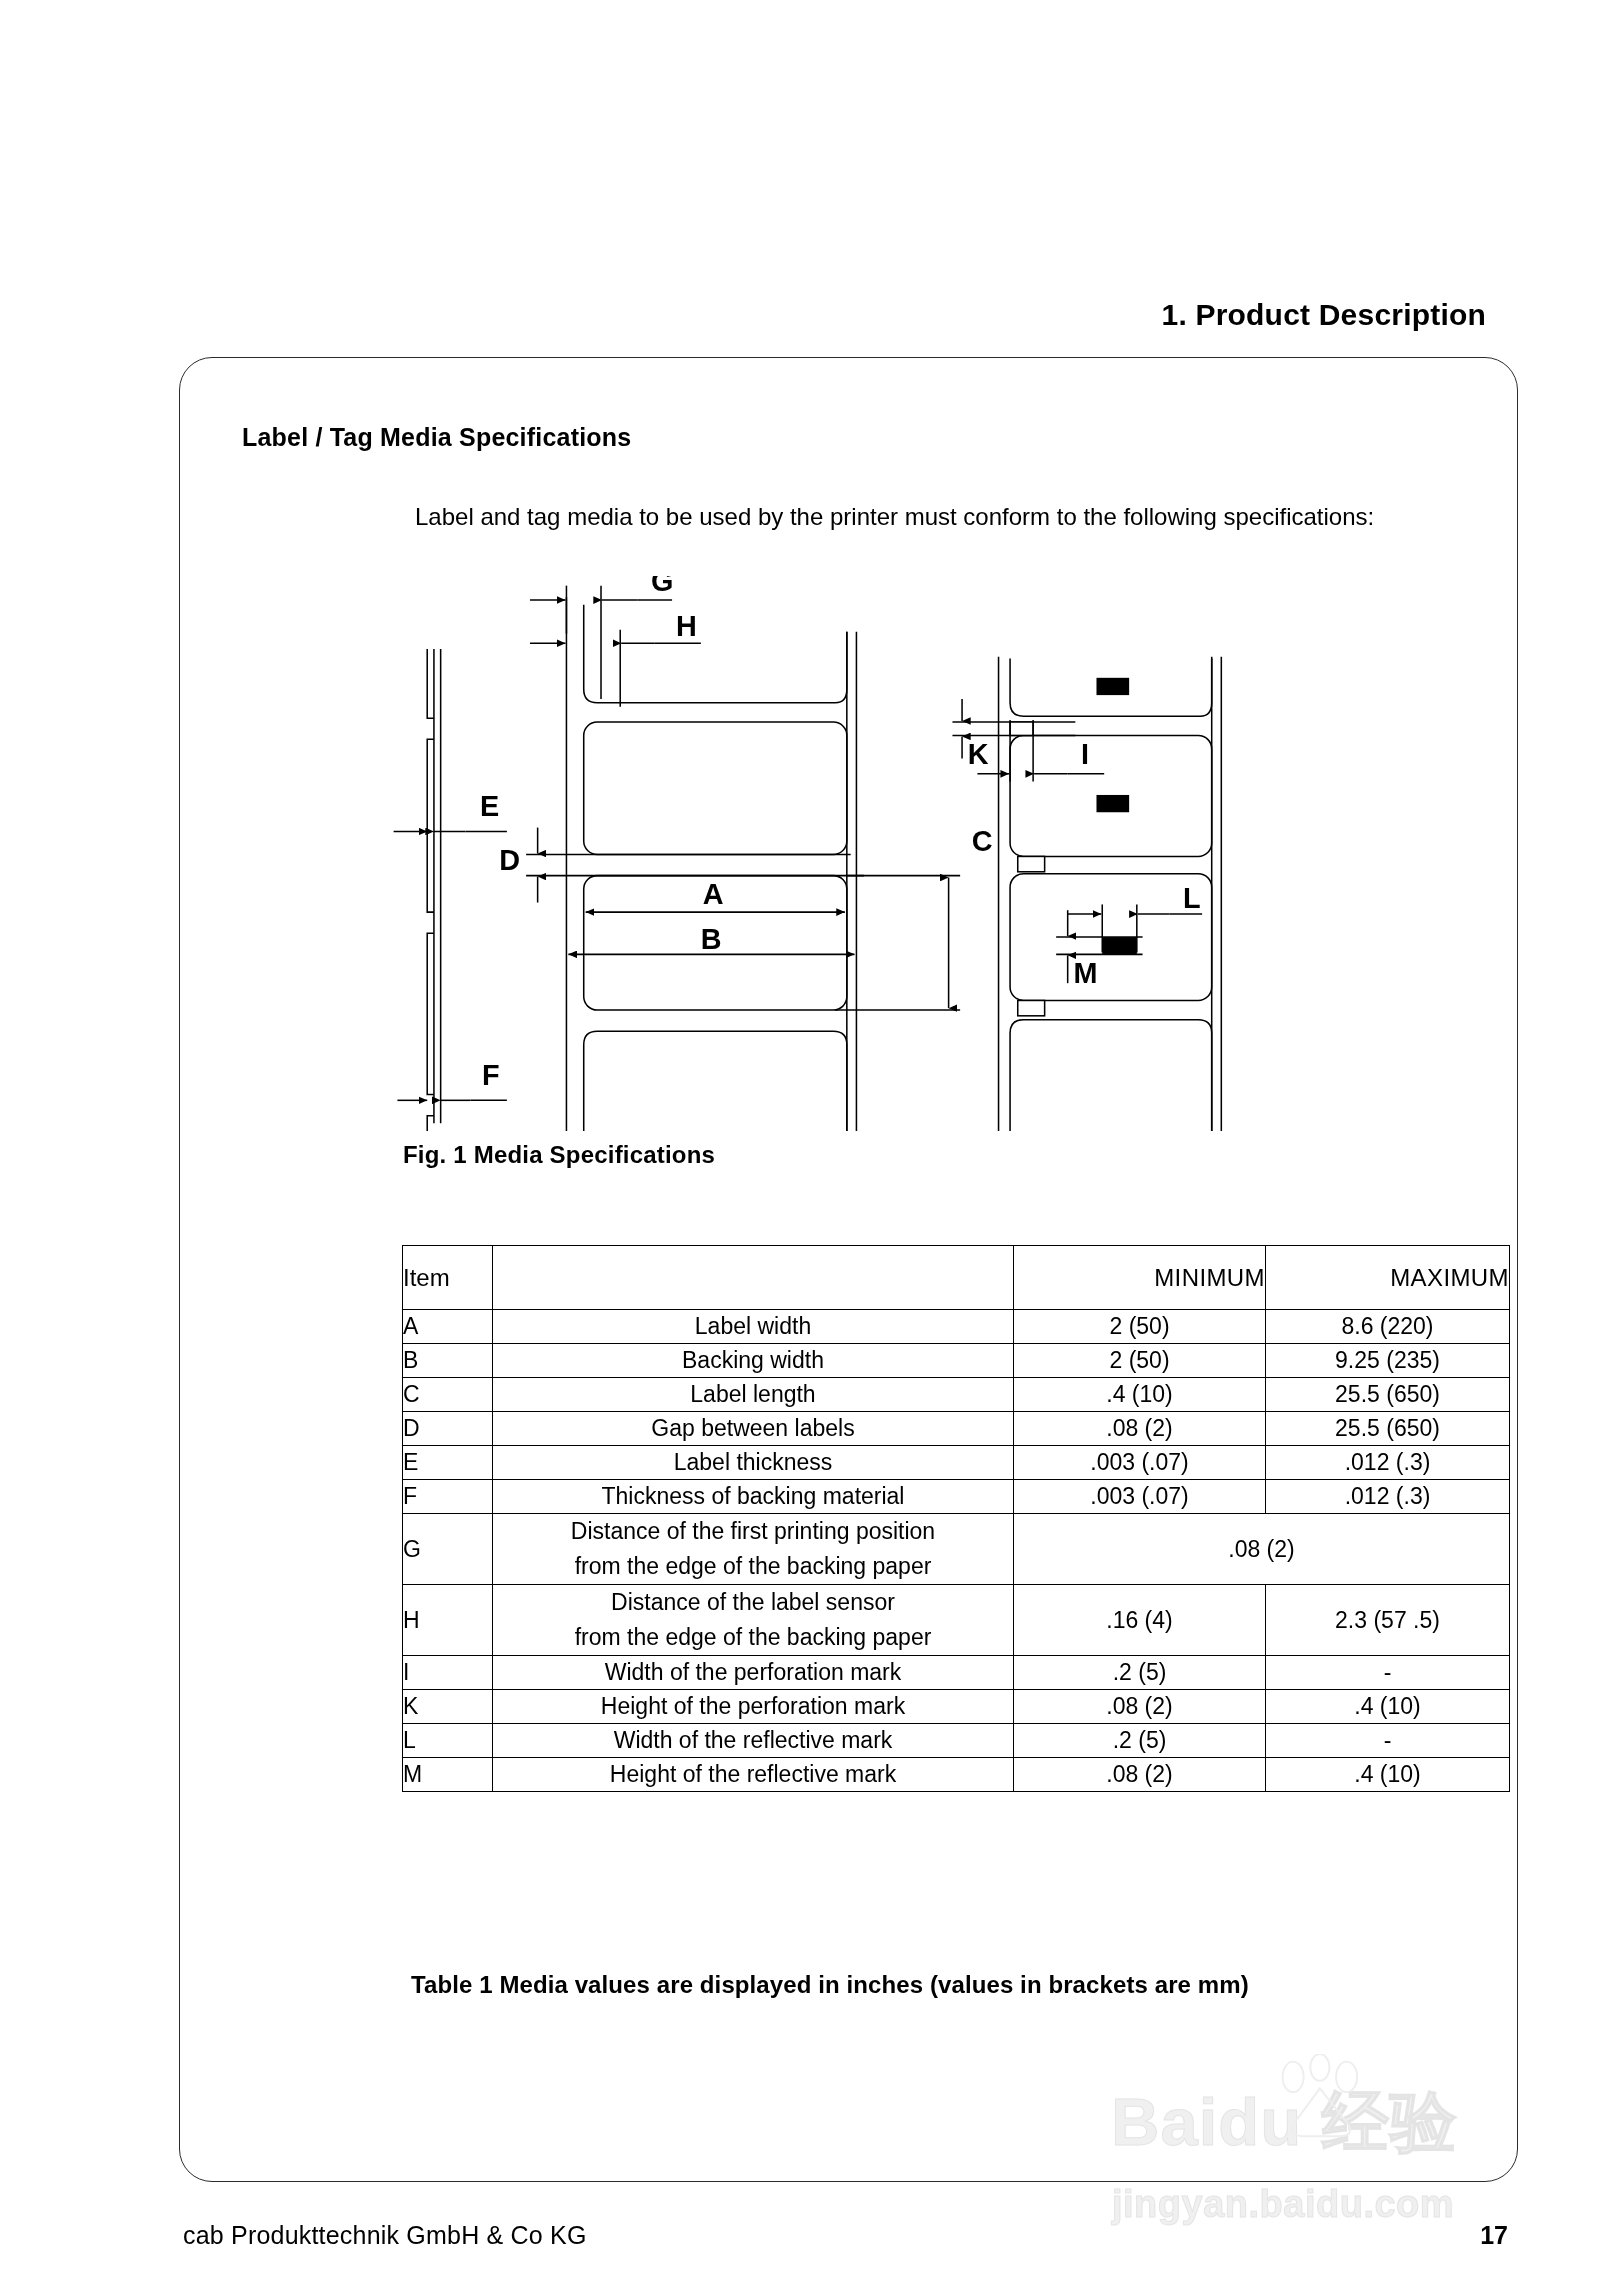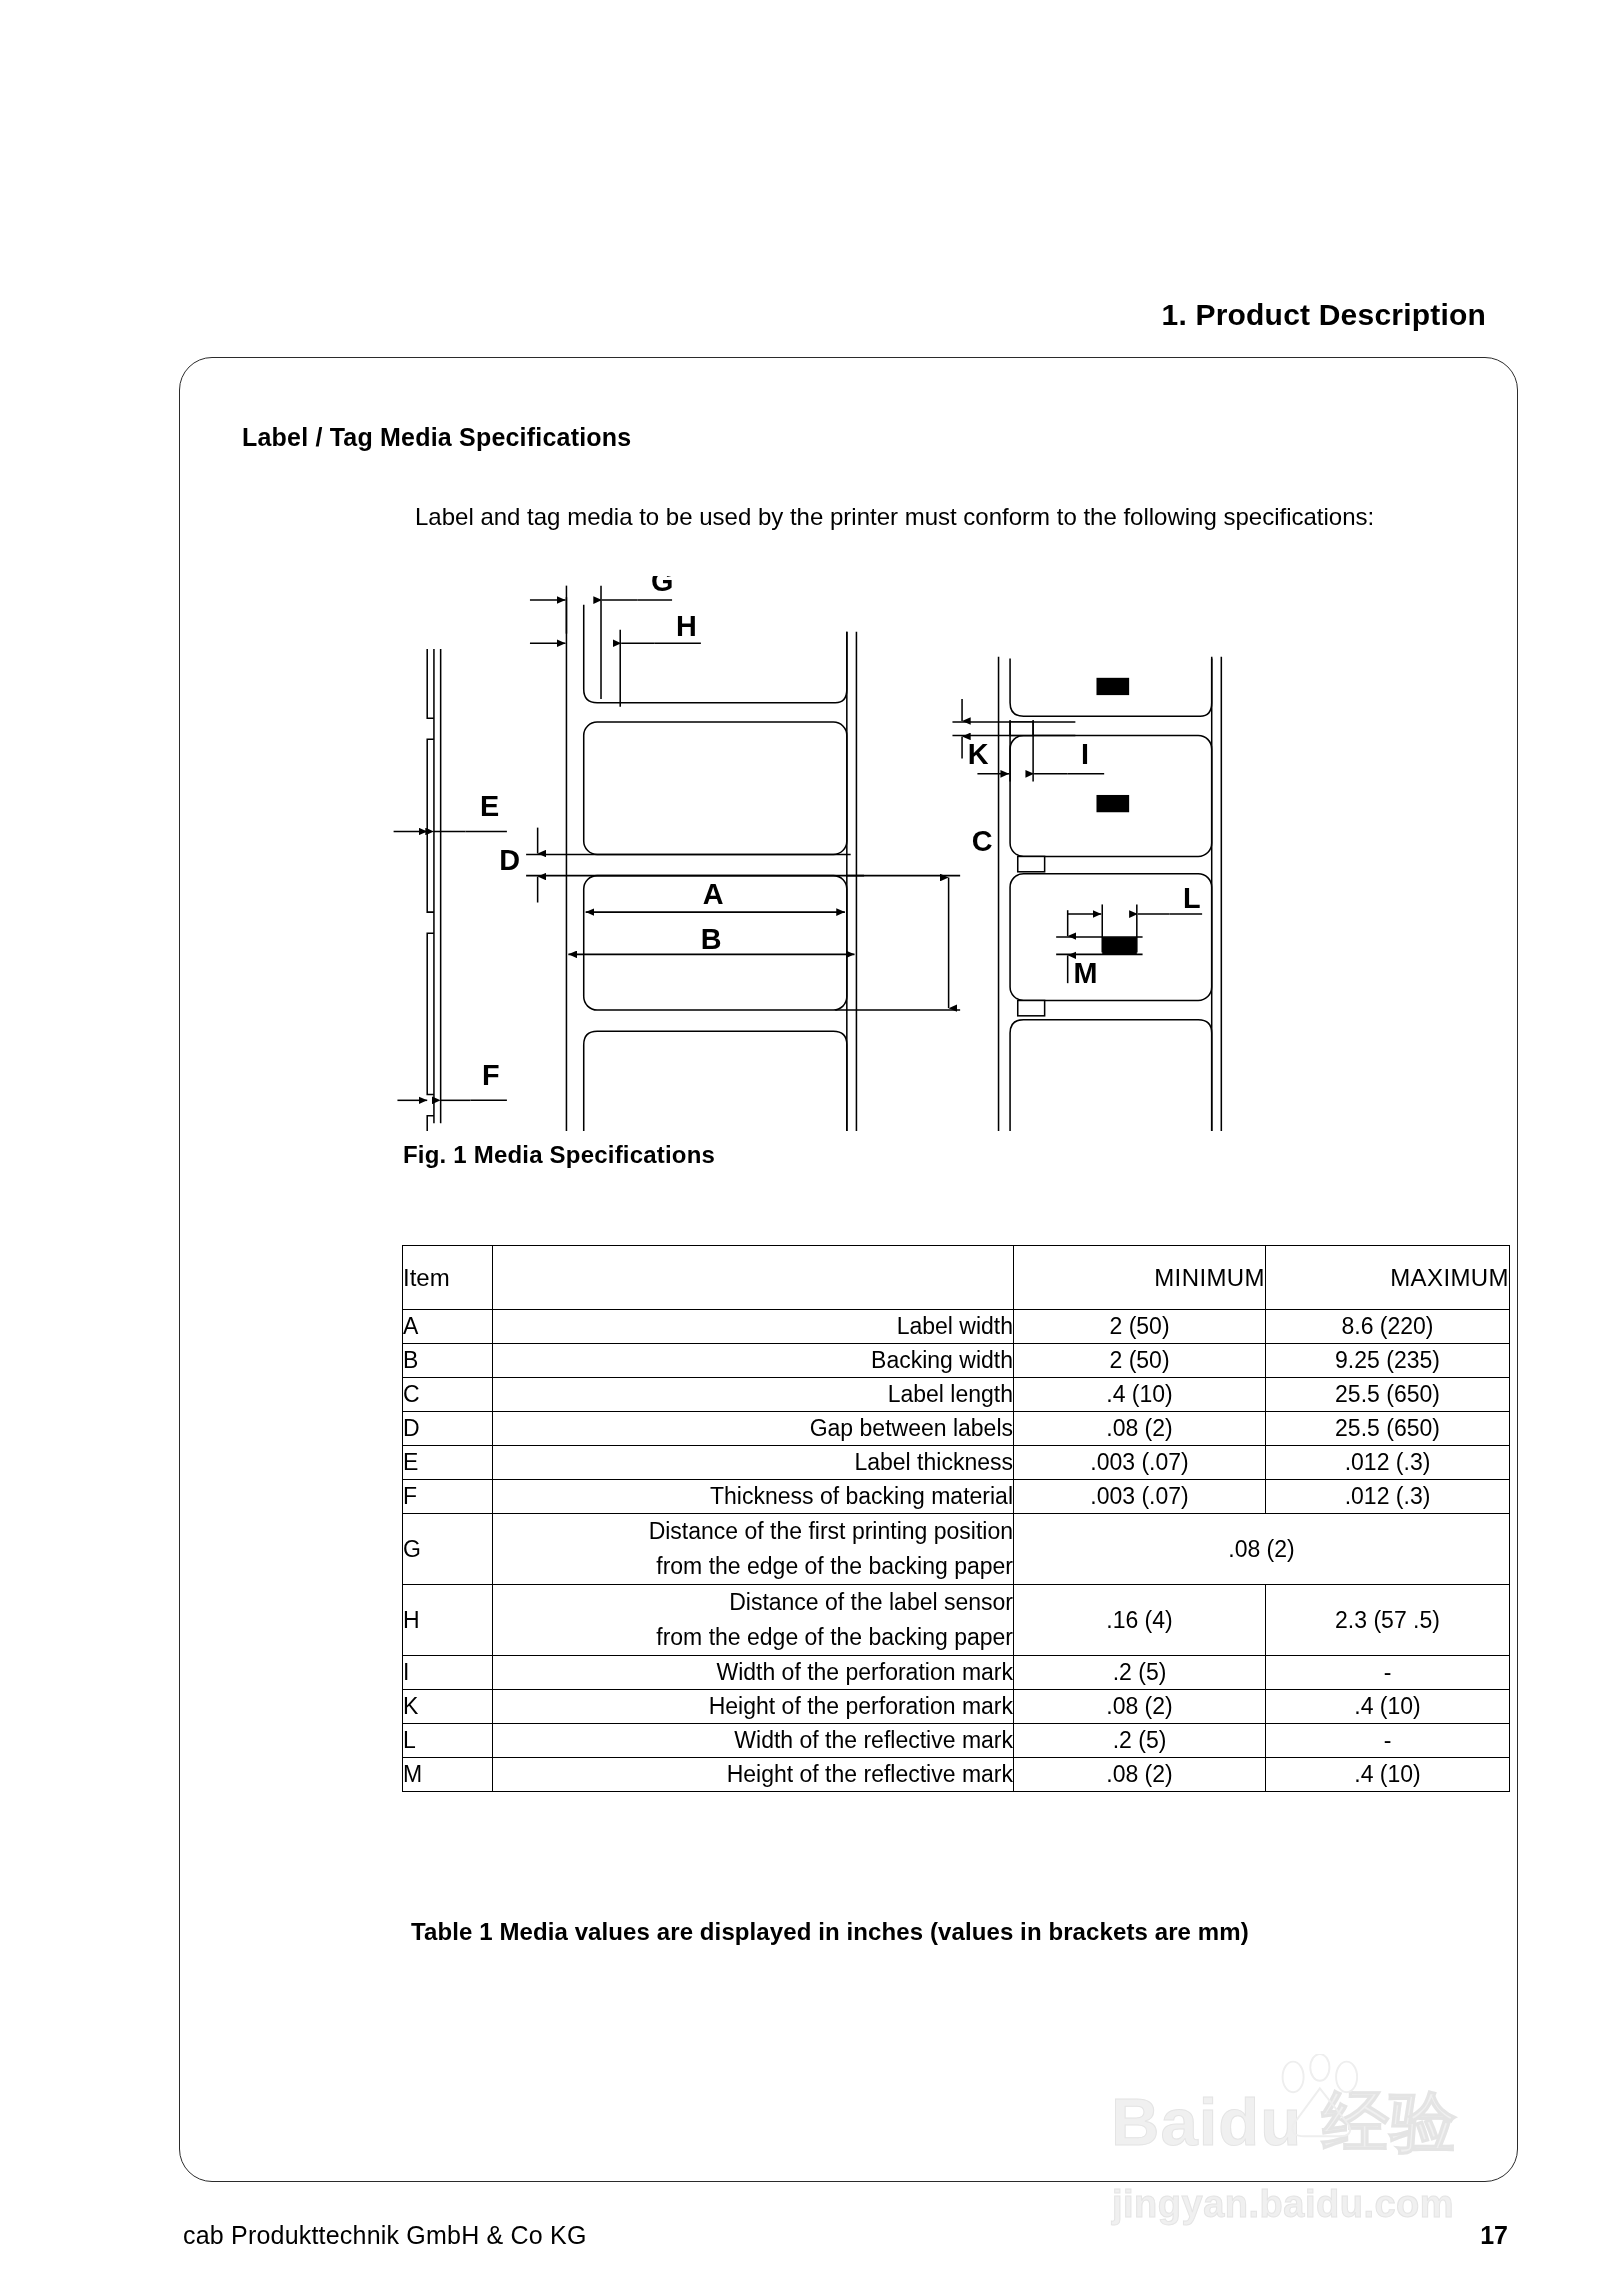--- a/index.html
+++ b/index.html
@@ -97,21 +97,21 @@
   .col-item   { width: 90px;  }
   .col-desc   { width: 521px; }
   .col-min    { width: 252px; }
   .col-max    { width: 244px; }
 
   .cell-item {
     text-align: left;
     padding: 8.6px 0 8.6px 15.4px;
   }
   .cell-desc {
-    text-align: right;
+    text-align: center;
     padding: 8.6px 9.6px 8.6px 19px;
     line-height: 33px;
   }
   .cell-val {
     text-align: center;
     padding: 8.6px 5.8px;
   }
   .head-row td {
     height: 63px;
   }
@@ -126,21 +126,21 @@
     padding-left: 15.4px;
     font-weight: bold;
     font-size: 24px;
   }
   .row-tall .cell-desc { line-height: 35px; }
 
   
   .table-caption {
     position: absolute;
     left: 411px;
-    top: 1918px;
+    top: 1971px;
     font-size: 24px;
     font-weight: bold;
     letter-spacing: 0.1px;
     white-space: nowrap;
   }
 
   
   .footer-company {
     position: absolute;
     left: 183px;

